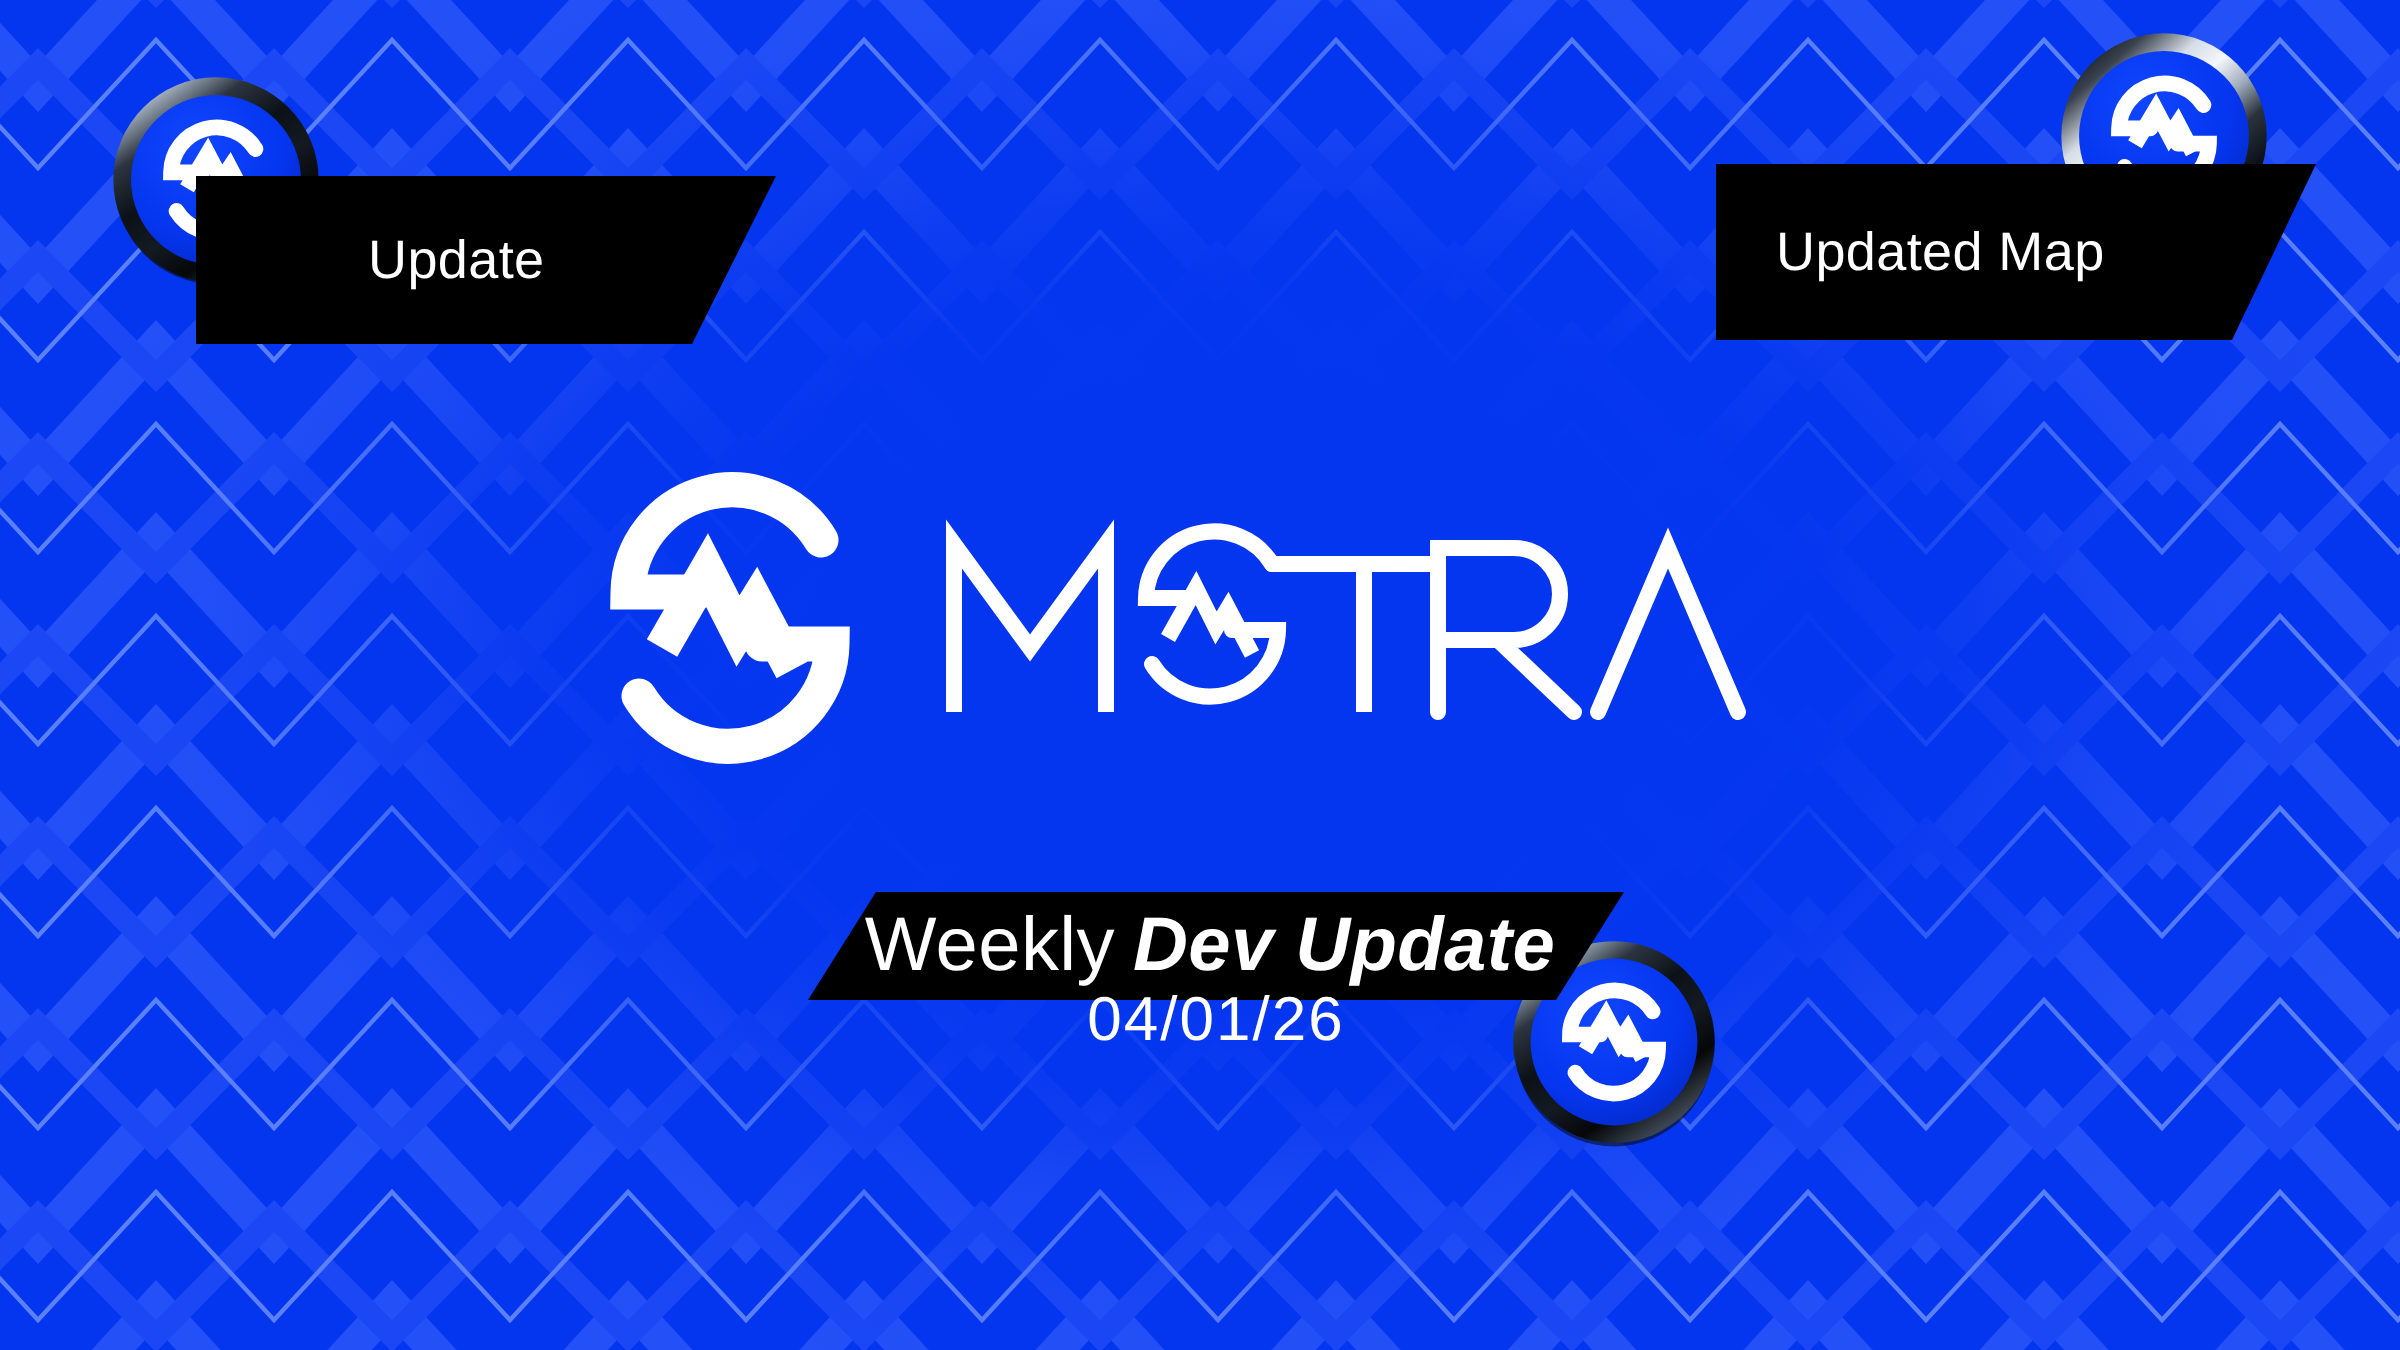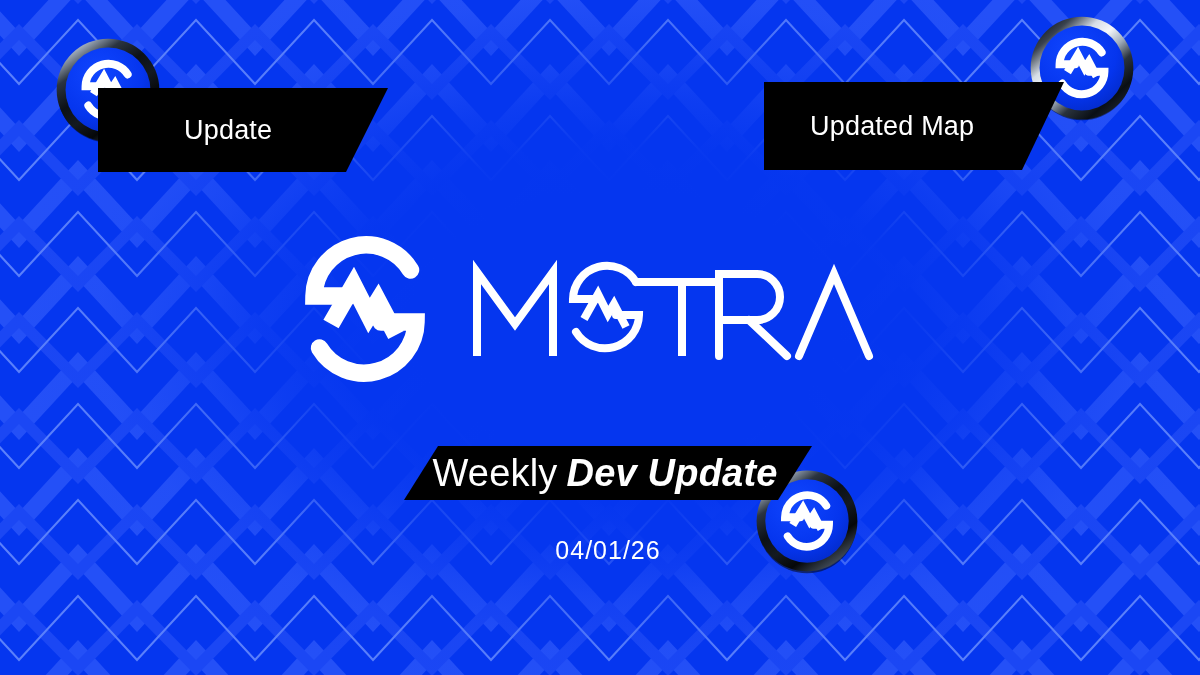--- a/index.html
+++ b/index.html
@@ -73,25 +73,25 @@
     height: 84px;
     padding-left: 86px;
   }
   .banner-splits .banner-label {
     font-size: 27px;
     font-weight: 400;
     letter-spacing: 0.2px;
   }
 
   .banner-map {
-    left: 764px;
+    left: 858px;
     top: 82px;
     width: 300px;
     height: 88px;
-    padding-left: 46px;
+    padding-left: 30px;
   }
   .banner-map .banner-label {
     font-size: 27px;
     font-weight: 400;
     letter-spacing: 0.2px;
   }
 
   .banner-dev {
     left: 404px;
     top: 446px;
@@ -104,25 +104,25 @@
     font-size: 38px;
     line-height: 1;
     letter-spacing: 0.2px;
   }
   .dev-weekly { font-weight: 400; }
   .dev-strong { font-weight: 700; font-style: italic; margin-left: 9px; }
 
   .date-text {
     position: absolute;
     left: 404px;
-    top: 536px;
+    top: 492px;
     width: 408px;
     text-align: center;
     color: #ffffff;
-    font-size: 25px;
+    font-size: 31px;
     font-weight: 300;
     letter-spacing: 1px;
   }
 
   
   .coin {
     position: absolute;
     border-radius: 50%;
   }
   .coin svg { display: block; width: 100%; height: 100%; }

